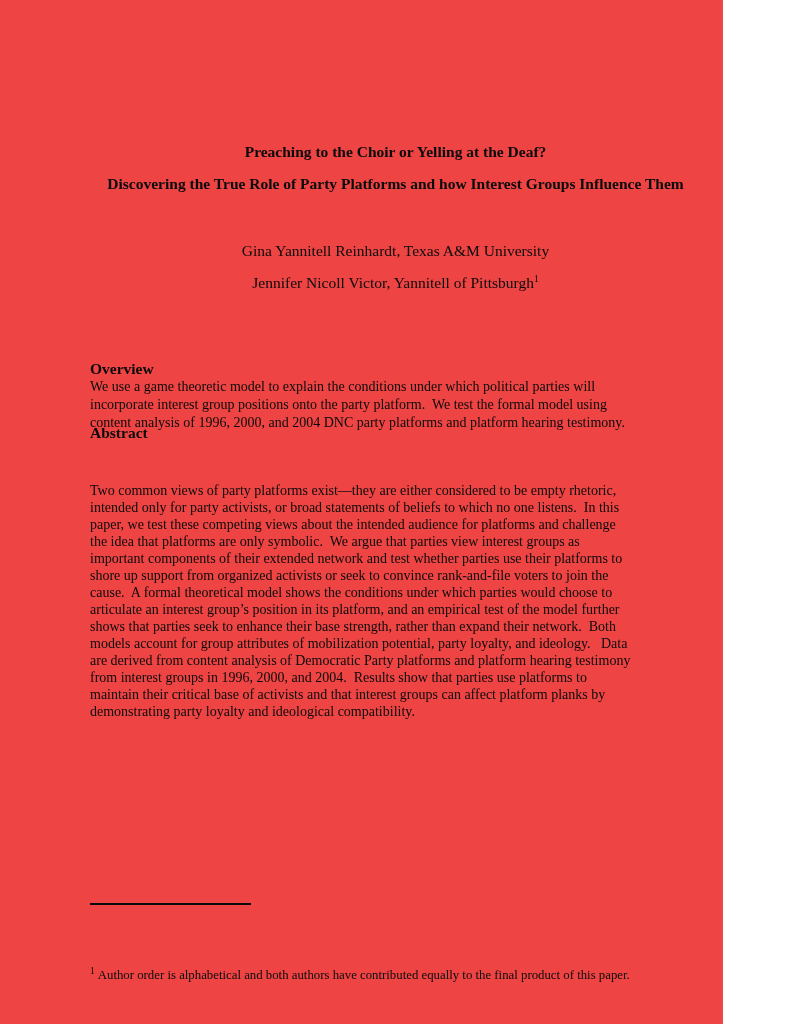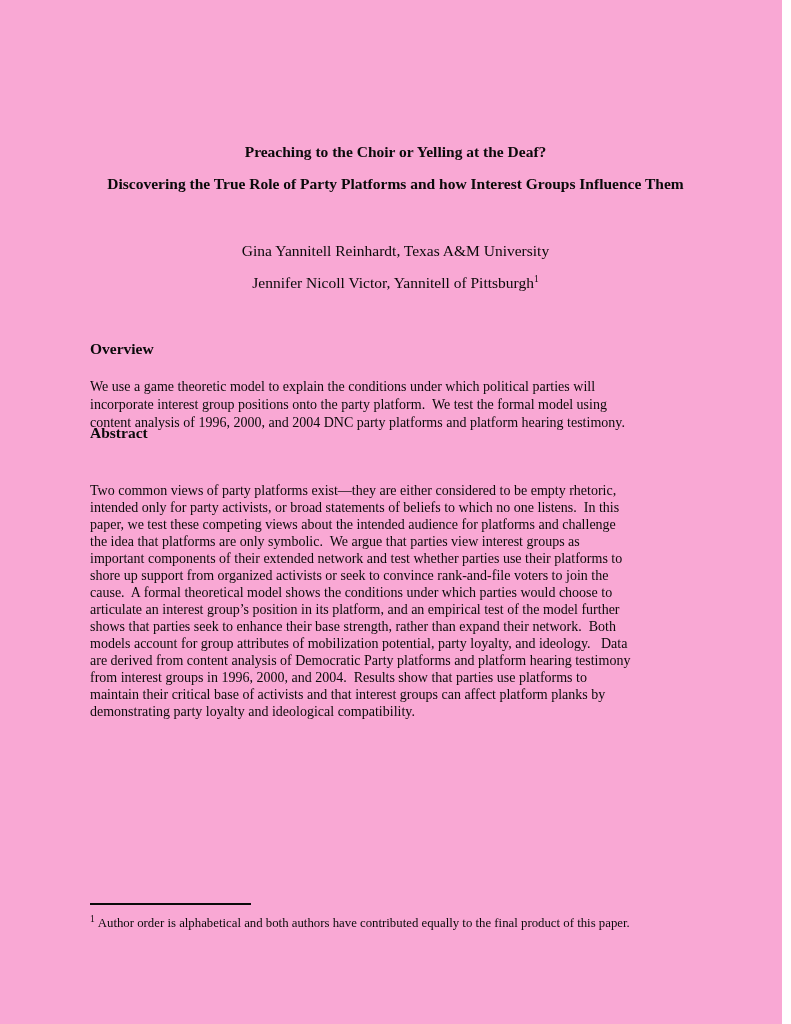--- a/index.html
+++ b/index.html
@@ -2,23 +2,23 @@
 <html><head>
 <meta charset="utf-8">
 <style>
   html, body {
     margin: 0;
     padding: 0;
     background: #ffffff;
   }
   .page {
     position: relative;
-    width: 782px;
+    width: 723px;
     height: 1024px;
-    background: #f9a8d4;
+    background: #ef4444;
     font-family: "Liberation Serif", serif;
     color: #0a0a0a;
     overflow: hidden;
   }
   .centered {
     position: absolute;
     left: 0;
     width: 791px;
     text-align: center;
     font-size: 15.5px;
@@ -49,42 +49,42 @@
   .footnote-rule {
     position: absolute;
     top: 903px;
     left: 90px;
     width: 161px;
     height: 0;
     border-top: 2px solid #0a0a0a;
   }
   .footnote {
     position: absolute;
-    top: 916px;
+    top: 968px;
     left: 90px;
     width: 640px;
     font-size: 12.8px;
     white-space: pre;
   }
   .footnote .fn-text { padding-left: 3px; }
 </style>
 </head>
 <body>
 
 <div class="page">
 
   <div class="centered bold" style="top:143px">Preaching to the Choir or Yelling at the Deaf?</div>
 
   <div class="centered" style="top:242px"><span>Gina Yannitell Reinhardt, Texas A&amp;M University</span><sup class="marker"></sup></div>
 
   <div class="centered bold" style="top:175px">Discovering the True Role of Party Platforms and how Interest Groups Influence Them</div>
 
   <div class="centered" style="top:274px"><span>Jennifer Nicoll Victor, Yannitell of Pittsburgh</span><sup class="marker">1</sup></div>
 
-  <div class="section-heading" style="top:340px">Overview</div>
+  <div class="section-heading" style="top:360px">Overview</div>
 
   <div class="body-text lh-open" style="top:378px">We use a game theoretic model to explain the conditions under which political parties will
 incorporate interest group positions onto the party platform.  We test the formal model using
 content analysis of 1996, 2000, and 2004 DNC party platforms and platform hearing testimony.</div>
 
   <div class="section-heading" style="top:424px">Abstract</div>
 
   <div class="body-text lh-tight" style="top:482px">Two common views of party platforms exist—they are either considered to be empty rhetoric,
 intended only for party activists, or broad statements of beliefs to which no one listens.  In this
 paper, we test these competing views about the intended audience for platforms and challenge

